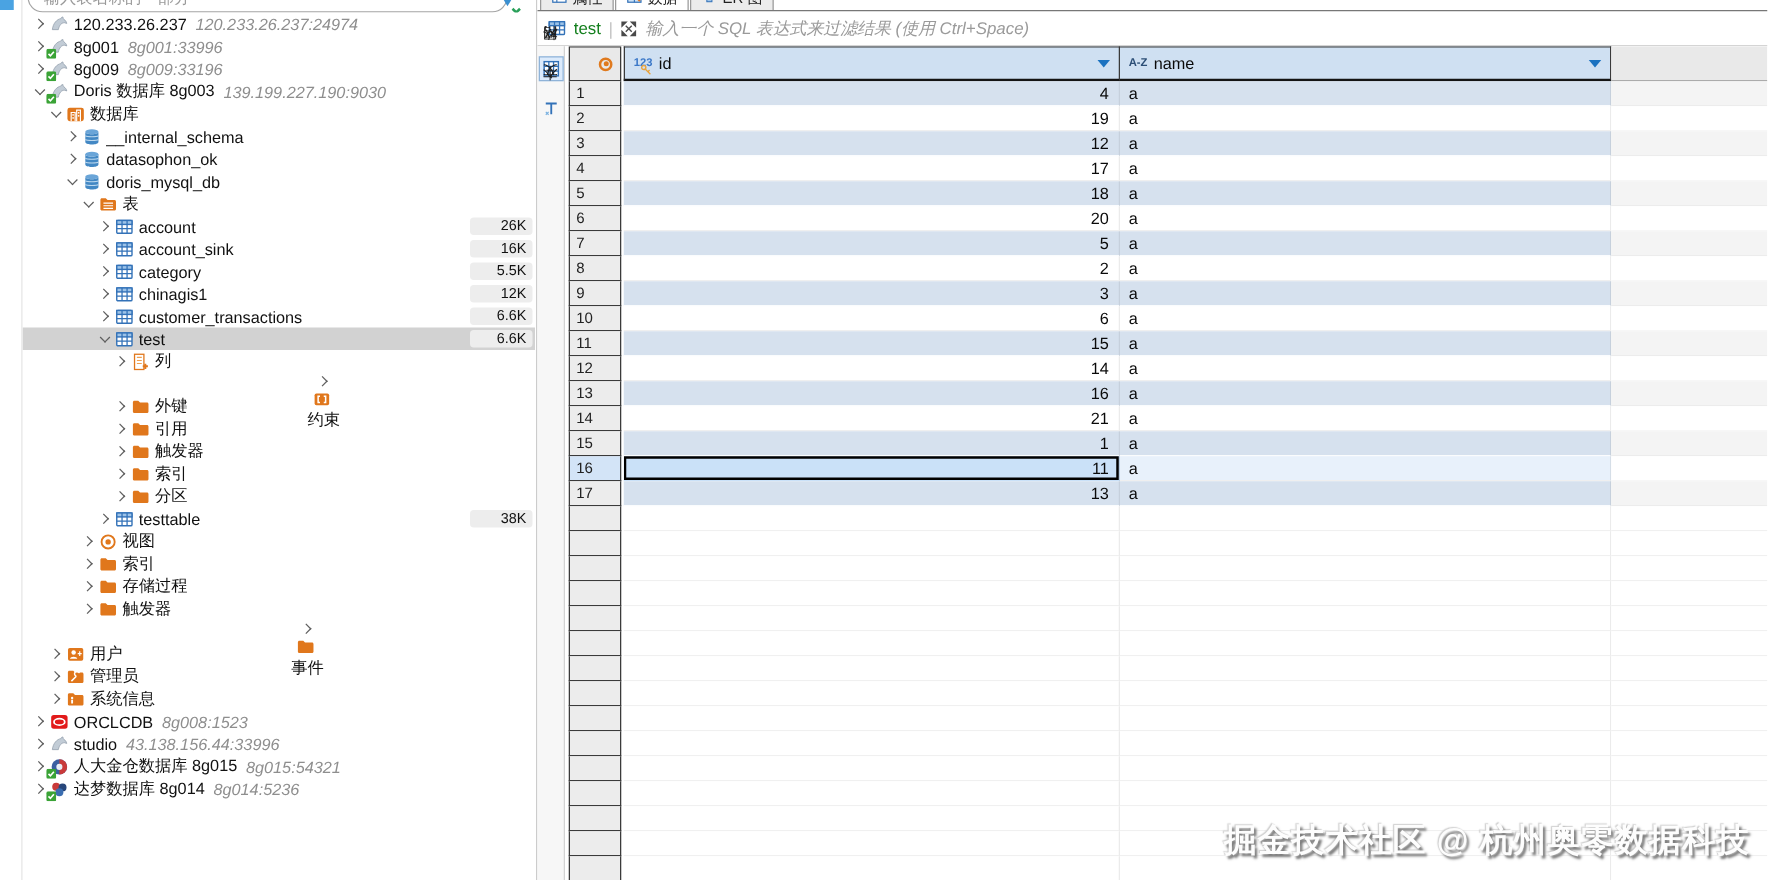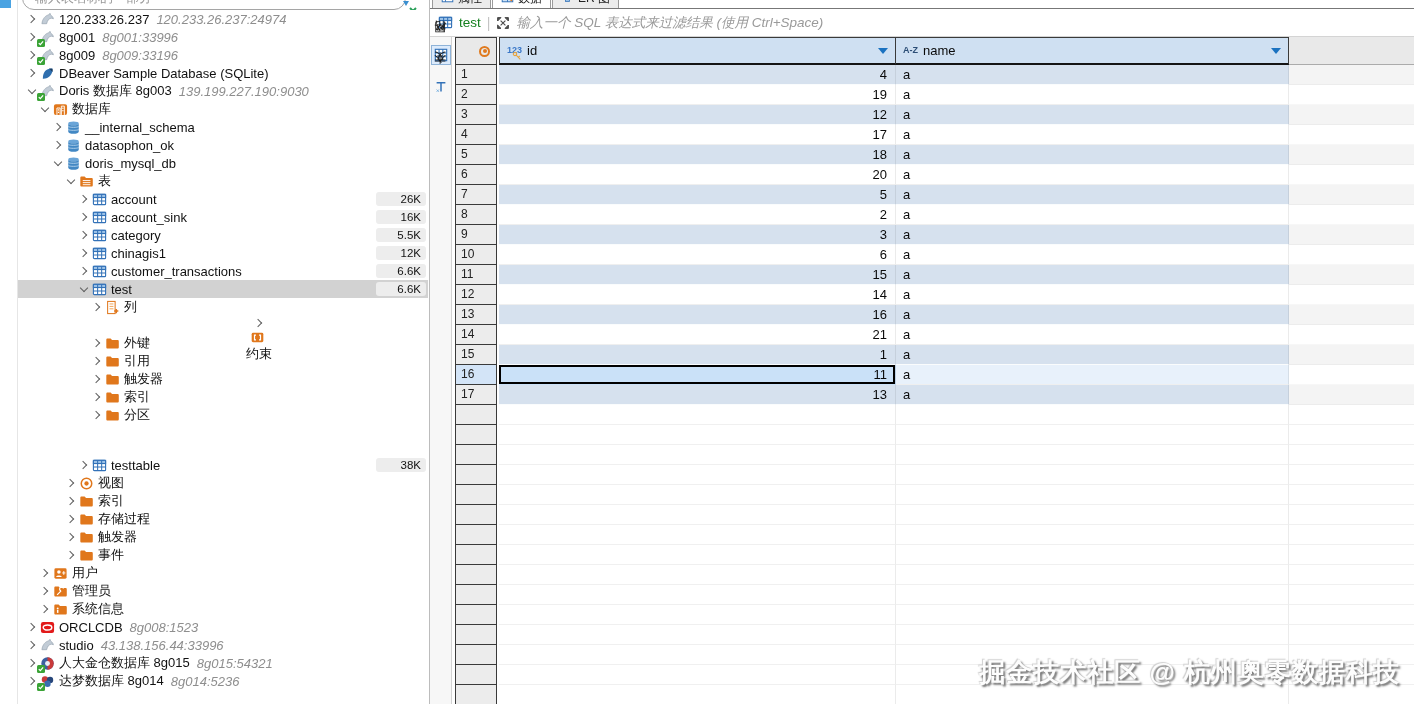--- a/index.html
+++ b/index.html
@@ -159,32 +159,20 @@
             </svg>
             <svg class="ovl" viewBox="0 0 8 8">
               <rect width="8" height="8" rx="1.5" fill="#3aa336"></rect>
               <path d="M1.8 4.1 L3.3 5.6 L6.1 2.4" stroke="#fff" stroke-width="1.3" fill="none"></path>
             </svg>
           </span>
           <span class="tlabel">8g009</span>
           <span class="thost">8g009:33196</span>
         </div>
         <div class="tree-row" style="padding-left: 7px;">
-          <span class="chev">
-            <i></i>
-          </span>
-          <span class="ticon">
-            <svg class="main" viewBox="0 0 16 16">
-              <path d="M3 13.5 C3 6 7.2 2.2 13.3 2.8 C13.9 8.4 9.2 13.8 3 13.5 Z" fill="#2f6fae"></path>
-              <path d="M9.5 2.7 L13.3 2.8 L13.5 6.5 Z" fill="#1b3a5c"></path>
-            </svg>
-          </span>
-          <span class="tlabel">DBeaver Sample Database (SQLite)</span>
-        </div>
-        <div class="tree-row" style="padding-left: 7px;">
           <span class="chev down">
             <i></i>
           </span>
           <span class="ticon">
             <svg class="main" viewBox="0 0 16 16">
               <path d="M2 12.5 C2.6 7 6 3.6 9.2 3.1 C9.6 2 10.6 1.4 11.2 1.9 C11.1 2.5 11 3 11.7 3.5 C13.2 4.6 14.2 6 14.3 7.2 L12.4 6.6 C9.8 6.6 7.9 8.7 7.1 12.5 Z" fill="#c2ccd6" stroke="#8a97a5" stroke-width="0.6"></path>
             </svg>
             <svg class="ovl" viewBox="0 0 8 8">
               <rect width="8" height="8" rx="1.5" fill="#3aa336"></rect>
               <path d="M1.8 4.1 L3.3 5.6 L6.1 2.4" stroke="#fff" stroke-width="1.3" fill="none"></path>
@@ -417,21 +405,21 @@
           <span class="chev">
             <i></i>
           </span>
           <span class="ticon">
             <svg class="main" viewBox="0 0 16 16">
               <path d="M1.4 4 C1.4 3.2 1.9 2.7 2.7 2.7 H6 L7.5 4.2 H13.4 C14.2 4.2 14.7 4.7 14.7 5.5 V12 C14.7 12.8 14.2 13.3 13.4 13.3 H2.7 C1.9 13.3 1.4 12.8 1.4 12 Z" fill="#e0771c"></path>
             </svg>
           </span>
           <span class="tlabel">分区</span>
         </div>
-        <div class="tree-row" style="padding-left: 59px; margin-top: 32px;">
+        <div class="tree-row" style="padding-left: 59px;">
           <span class="chev">
             <i></i>
           </span>
           <span class="ticon">
             <svg class="main" viewBox="0 0 16 16">
               <rect x="1.5" y="2.5" width="13" height="11" rx="1" fill="#fff" stroke="#3372b8" stroke-width="1.2"></rect>
               <rect x="1.5" y="2.5" width="13" height="3.4" fill="#9dc3e8" stroke="#3372b8" stroke-width="1.2"></rect>
               <path d="M1.5 9.5 H14.5 M6 2.5 V13.5 M10.3 2.5 V13.5" stroke="#3372b8" stroke-width="1.1"></path>
             </svg>
           </span>
@@ -476,21 +464,21 @@
           <span class="chev">
             <i></i>
           </span>
           <span class="ticon">
             <svg class="main" viewBox="0 0 16 16">
               <path d="M1.4 4 C1.4 3.2 1.9 2.7 2.7 2.7 H6 L7.5 4.2 H13.4 C14.2 4.2 14.7 4.7 14.7 5.5 V12 C14.7 12.8 14.2 13.3 13.4 13.3 H2.7 C1.9 13.3 1.4 12.8 1.4 12 Z" fill="#e0771c"></path>
             </svg>
           </span>
           <span class="tlabel">触发器</span>
         </div>
-        <div class="tree-row" style="padding-left: 46px;">
+        <div class="tree-row" style="padding-left: 46px; flex-direction: column;">
           <span class="chev">
             <i></i>
           </span>
           <span class="ticon">
             <svg class="main" viewBox="0 0 16 16">
               <path d="M1.4 4 C1.4 3.2 1.9 2.7 2.7 2.7 H6 L7.5 4.2 H13.4 C14.2 4.2 14.7 4.7 14.7 5.5 V12 C14.7 12.8 14.2 13.3 13.4 13.3 H2.7 C1.9 13.3 1.4 12.8 1.4 12 Z" fill="#e0771c"></path>
             </svg>
           </span>
           <span class="tlabel">事件</span>
         </div>

